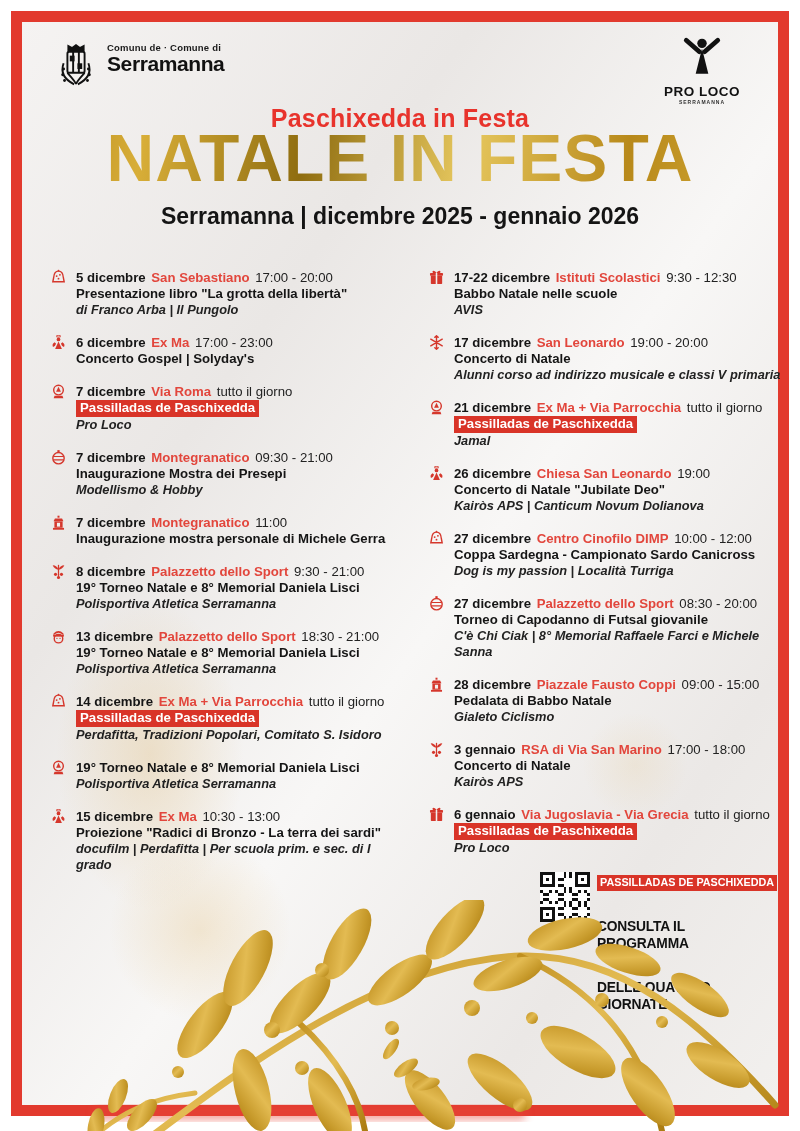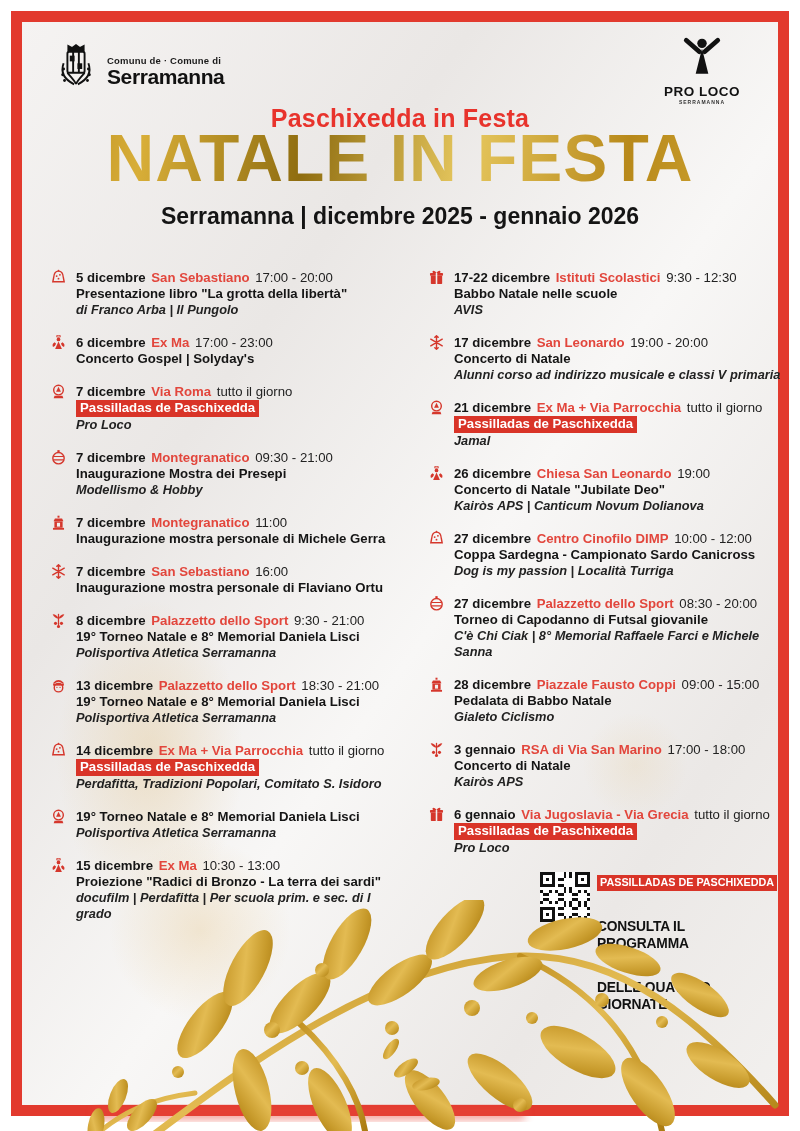--- a/index.html
+++ b/index.html
@@ -14,21 +14,21 @@
   }
   .watermark{position:absolute;z-index:1;pointer-events:none;}
   .wm1{left:20px;top:540px;width:260px;height:430px;
     background:radial-gradient(closest-side,rgba(224,188,122,.33),rgba(224,188,122,0) 72%);}
   .wm2{left:70px;top:800px;width:260px;height:260px;
     background:radial-gradient(closest-side,rgba(224,188,122,.30),rgba(224,188,122,0) 70%);}
   .wm3{left:560px;top:690px;width:150px;height:150px;
     background:radial-gradient(closest-side,rgba(228,196,134,.18),rgba(228,196,134,0) 70%);}
 
   
-  .comune-logo{position:absolute;left:55px;top:42px;display:flex;align-items:center;gap:10px;z-index:2;}
+  .comune-logo{position:absolute;left:55px;top:42px;display:flex;align-items:flex-start;gap:10px;z-index:2;}
   .comune-text .l1{font-size:9.5px;font-weight:bold;color:#1a1a1a;letter-spacing:.2px;}
   .comune-text .l2{font-size:21px;font-weight:bold;color:#111;letter-spacing:-.4px;line-height:22px;}
   .proloco-logo{position:absolute;right:50px;top:36px;width:96px;text-align:center;z-index:2;}
   .proloco-logo .l1{font-size:13.5px;font-weight:bold;color:#111;letter-spacing:.5px;margin-top:2px;}
   .proloco-logo .l2{font-size:5px;font-weight:bold;color:#333;letter-spacing:1px;}
 
   
   .subtitle{position:absolute;left:0;right:0;top:104px;text-align:center;z-index:2;
     font-size:25px;font-weight:bold;color:#e8332c;letter-spacing:.2px;}
   .title{position:absolute;left:0;right:0;top:121px;text-align:center;z-index:2;
@@ -214,38 +214,20 @@
           </svg>
         </span>
       <div class="evt-text">
         <div class="evt-line1">
           <span class="evt-date">7 dicembre</span>
           <span class="evt-loc">Montegranatico</span>
           <span class="evt-time">11:00</span>
         </div>
         <div class="evt-title">
           <span class="evt-title-text">Inaugurazione mostra personale di Michele Gerra</span>
-        </div>
-
-      </div>
-    </div>
-      <div class="event">
-      <span class="evt-icon">
-          <svg viewBox="0 0 24 24" stroke="#d5372c" stroke-width="2" stroke-linecap="round" fill="none">
-            <path d="M12 2.6 v18.8 M3.9 7.3 l16.2 9.4 M3.9 16.7 l16.2 -9.4 M12 2.6 l-2.4 2 M12 2.6 l2.4 2 M12 21.4 l-2.4 -2 M12 21.4 l2.4 -2"></path>
-          </svg>
-        </span>
-      <div class="evt-text">
-        <div class="evt-line1">
-          <span class="evt-date">7 dicembre</span>
-          <span class="evt-loc">San Sebastiano</span>
-          <span class="evt-time">16:00</span>
-        </div>
-        <div class="evt-title">
-          <span class="evt-title-text">Inaugurazione mostra personale di Flaviano Ortu</span>
         </div>
 
       </div>
     </div>
       <div class="event">
       <span class="evt-icon">
           <svg viewBox="0 0 24 24" fill="#d5372c">
             <path d="M12 2.6 v18.8" stroke="#d5372c" stroke-width="1.8"></path>
             <path d="M12 9.4 Q6 8.4 3.8 3 Q10 3.2 12 9.4z"></path>
             <path d="M12 9.4 Q18 8.4 20.2 3 Q14 3.2 12 9.4z"></path>

